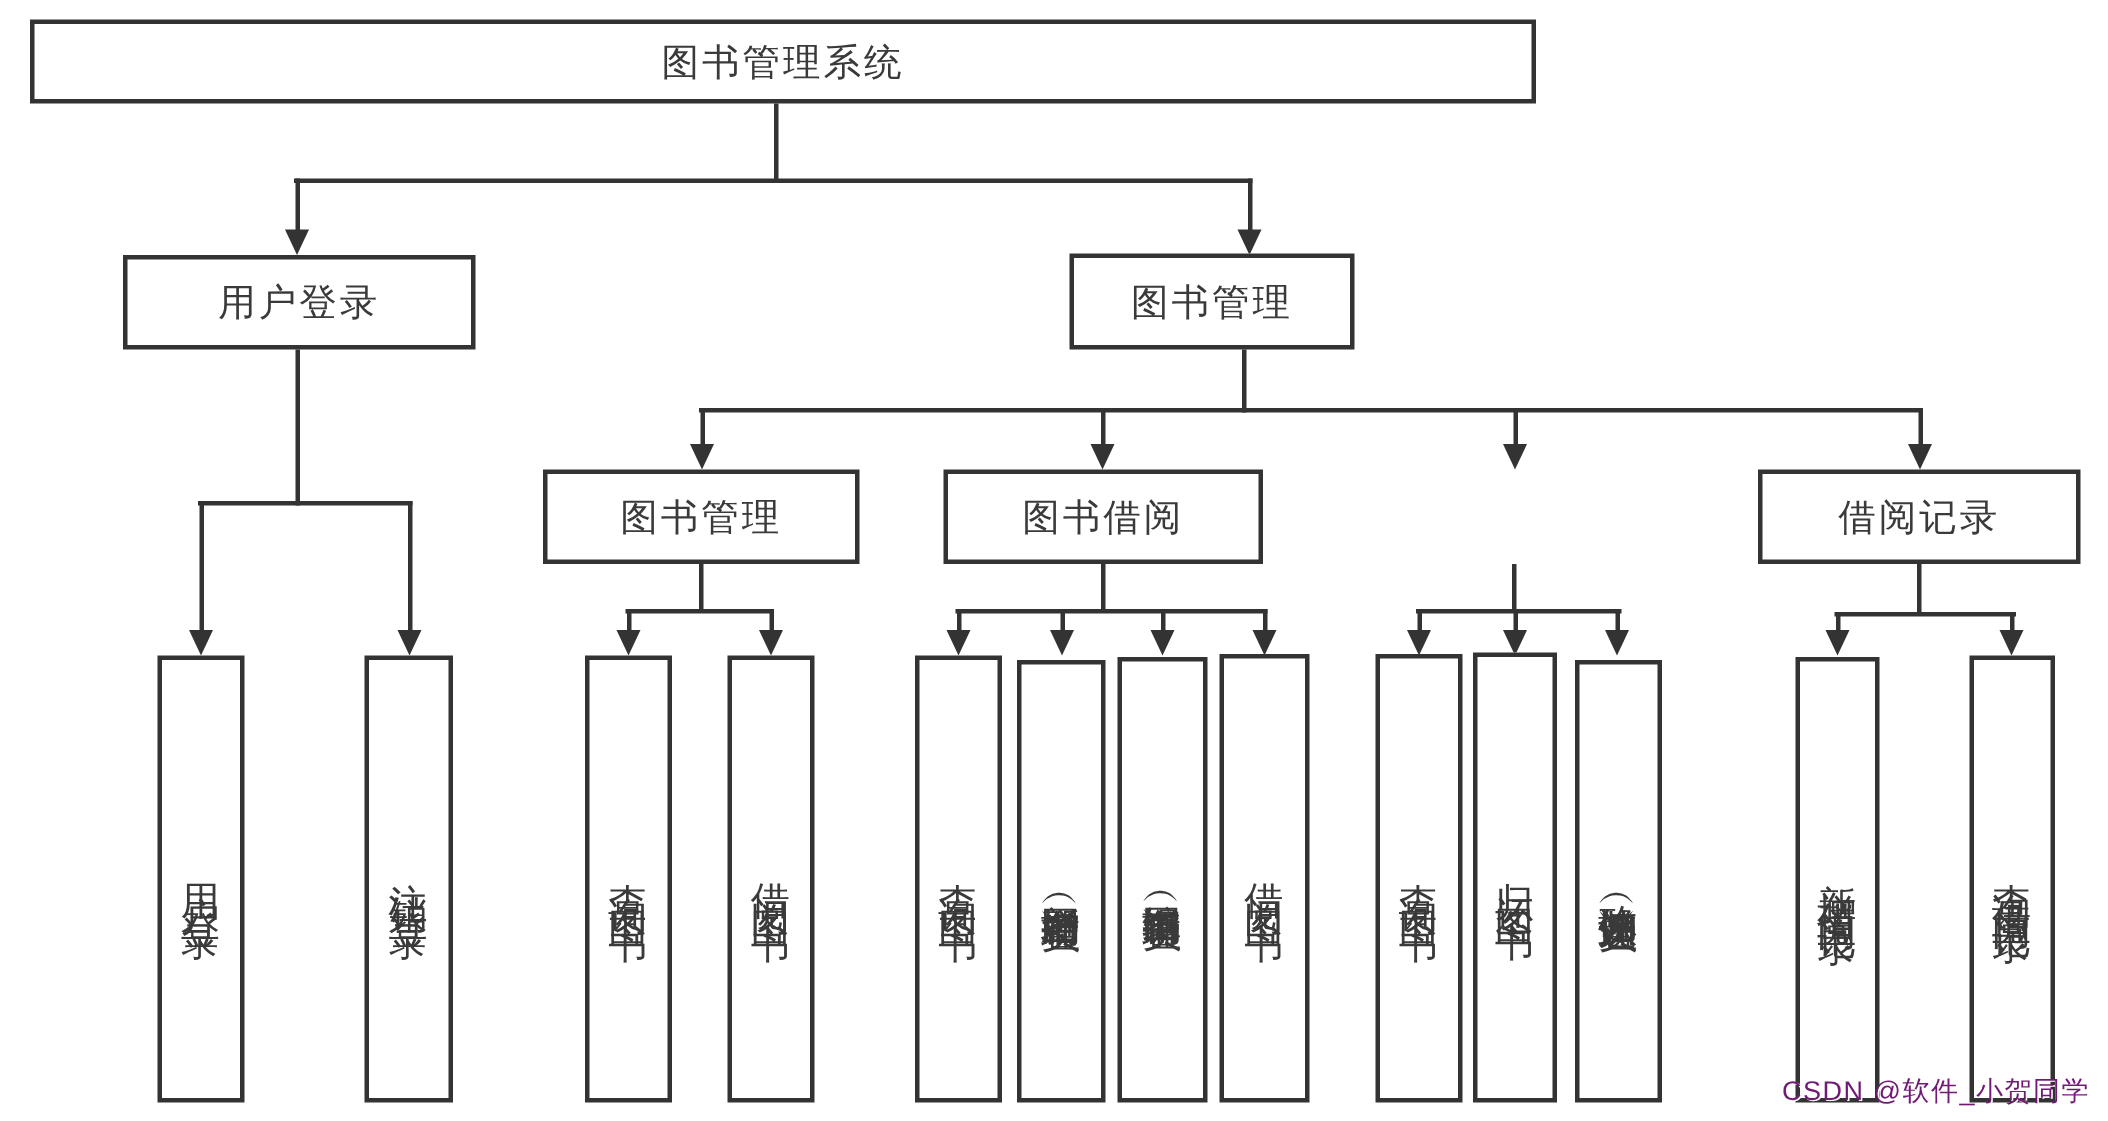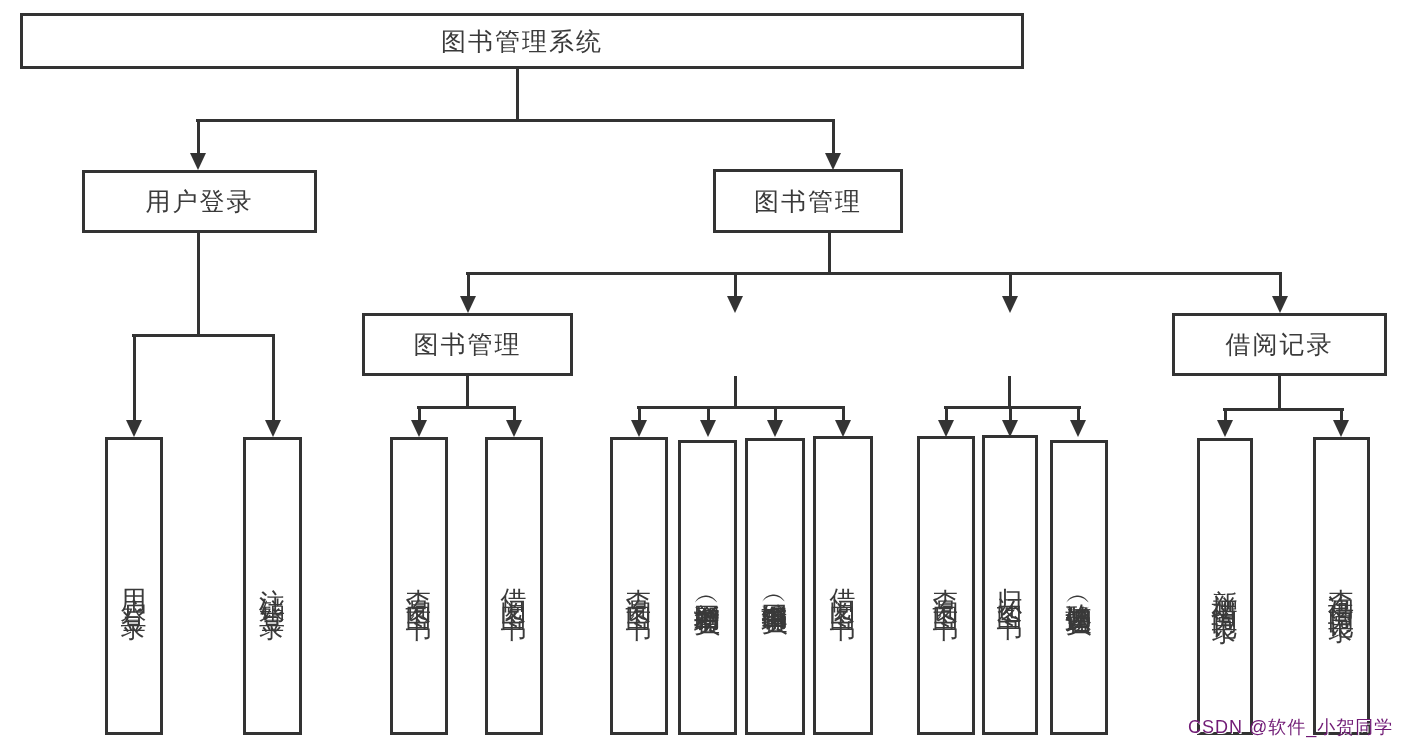--- a/index.html
+++ b/index.html
@@ -68,20 +68,23 @@
   <div class="ah" style="left:460px;top:296px;"></div>
   <div class="vline" style="left:734px;top:272px;height:26px;"></div>
   <div class="ah" style="left:727px;top:296px;"></div>
   <div class="vline" style="left:1009px;top:272px;height:26px;"></div>
   <div class="ah" style="left:1002px;top:296px;"></div>
   <div class="vline" style="left:1279px;top:272px;height:26px;"></div>
   <div class="ah" style="left:1272px;top:296px;"></div>
 
   <div class="box hbox" style="left:362px;top:313px;width:211px;height:63px;">
     <span>图书管理</span>
+  </div>
+  <div class="box hbox" style="left:629px;top:313px;width:213px;height:63px;">
+    <span>图书借阅</span>
   </div>
   <div class="box hbox" style="left:1172px;top:313px;width:215px;height:63px;">
     <span>借阅记录</span>
   </div>
 
   <div class="vline" style="left:466px;top:376px;height:32px;"></div>
   <div class="hline" style="left:417px;top:406px;width:99px;"></div>
   <div class="vline" style="left:418px;top:406px;height:16px;"></div>
   <div class="ah" style="left:411px;top:420px;"></div>
   <div class="vline" style="left:513px;top:406px;height:16px;"></div>

